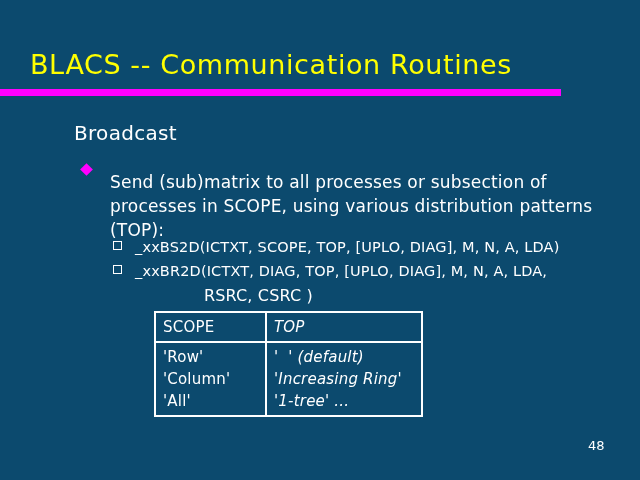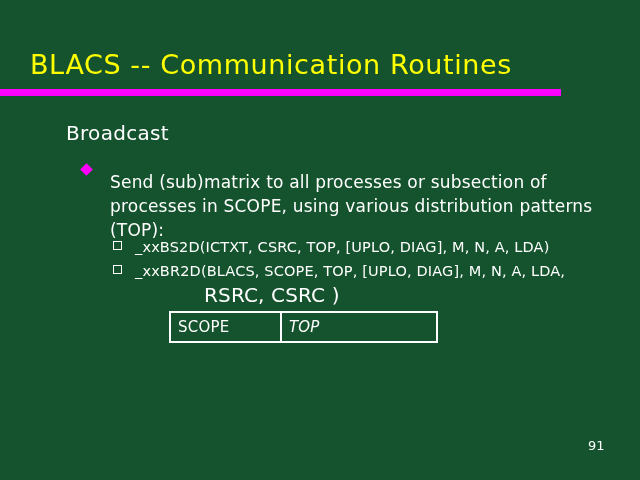--- a/index.html
+++ b/index.html
@@ -10,21 +10,21 @@
     width: 640px;
     height: 480px;
     background: #0000ff;
     font-family: "DejaVu Sans", sans-serif;
     overflow: hidden;
   }
   .slide {
     position: relative;
     width: 640px;
     height: 480px;
-    background: #14532d;
+    background: #0c4a6e;
   }
 
   
   .title {
     position: absolute;
     left: 30px;
     top: 49px;
     font-size: 27px;
     line-height: 32px;
     color: #ffff00;
@@ -36,21 +36,21 @@
     left: 0px;
     top: 89px;
     width: 561px;
     height: 7px;
     background: #ff00ff;
   }
 
   
   .subhead {
     position: absolute;
-    left: 66px;
+    left: 74px;
     top: 121px;
     font-size: 20px;
     line-height: 24px;
     color: #ffffff;
     letter-spacing: 0.3px;
     white-space: nowrap;
   }
 
   .bullet-row {
     position: absolute;
@@ -103,31 +103,31 @@
     font-size: 14.5px;
     line-height: 21px;
     color: #ffffff;
     letter-spacing: 0.15px;
     white-space: nowrap;
   }
   .cont-line {
     position: absolute;
     left: 204px;
     top: 285px;
-    font-size: 20px;
+    font-size: 16px;
     line-height: 21px;
     color: #ffffff;
     letter-spacing: 0.15px;
     white-space: nowrap;
   }
 
   
   .tbl {
     position: absolute;
-    left: 169px;
+    left: 154px;
     top: 311px;
     width: 249px;
     border-collapse: collapse;
     table-layout: fixed;
     border-radius: 18px;
   }
   .tbl td {
     border: 2px solid #ffffff;
     color: #ffffff;
     font-size: 15px;
@@ -171,34 +171,46 @@
 
   <div class="subhead">Broadcast</div>
 
   <div class="bullet-row">
     <span class="diamond"></span>
     <span class="bullet-text">Send (sub)matrix to all processes or subsection of processes in SCOPE, using various distribution patterns (TOP):</span>
   </div>
 
   <div class="subbullet sb1">
     <span class="square"></span>
-    <span class="subbullet-text">_xxBS2D(ICTXT, CSRC, TOP, [UPLO, DIAG], M, N, A, LDA)</span>
+    <span class="subbullet-text">_xxBS2D(ICTXT, SCOPE, TOP, [UPLO, DIAG], M, N, A, LDA)</span>
   </div>
 
   <div class="subbullet sb2">
     <span class="square"></span>
-    <span class="subbullet-text">_xxBR2D(BLACS, SCOPE, TOP, [UPLO, DIAG], M, N, A, LDA,</span>
+    <span class="subbullet-text">_xxBR2D(ICTXT, DIAG, TOP, [UPLO, DIAG], M, N, A, LDA,</span>
   </div>
 
   <div class="cont-line">RSRC, CSRC )</div>
 
   <table class="tbl">
     <tbody>
         <tr>
       <td class="col-a">SCOPE</td>
       <td class="col-b">TOP</td>
     </tr>
+    <tr>
+      <td class="col-a">
+        <span class="cell-line">'Row'</span>
+        <span class="cell-line">'Column'</span>
+        <span class="cell-line">'All'</span>
+      </td>
+      <td class="col-b">
+        <span class="cell-line">'  ' (default)</span>
+        <span class="cell-line">'Increasing Ring'</span>
+        <span class="cell-line">'1-tree' ...</span>
+      </td>
+    </tr>
   </tbody>
     </table>
 
-  <div class="footer-page">91</div>
+  <div class="footer-page">48</div>
 
 </div>
 
 </body></html>

